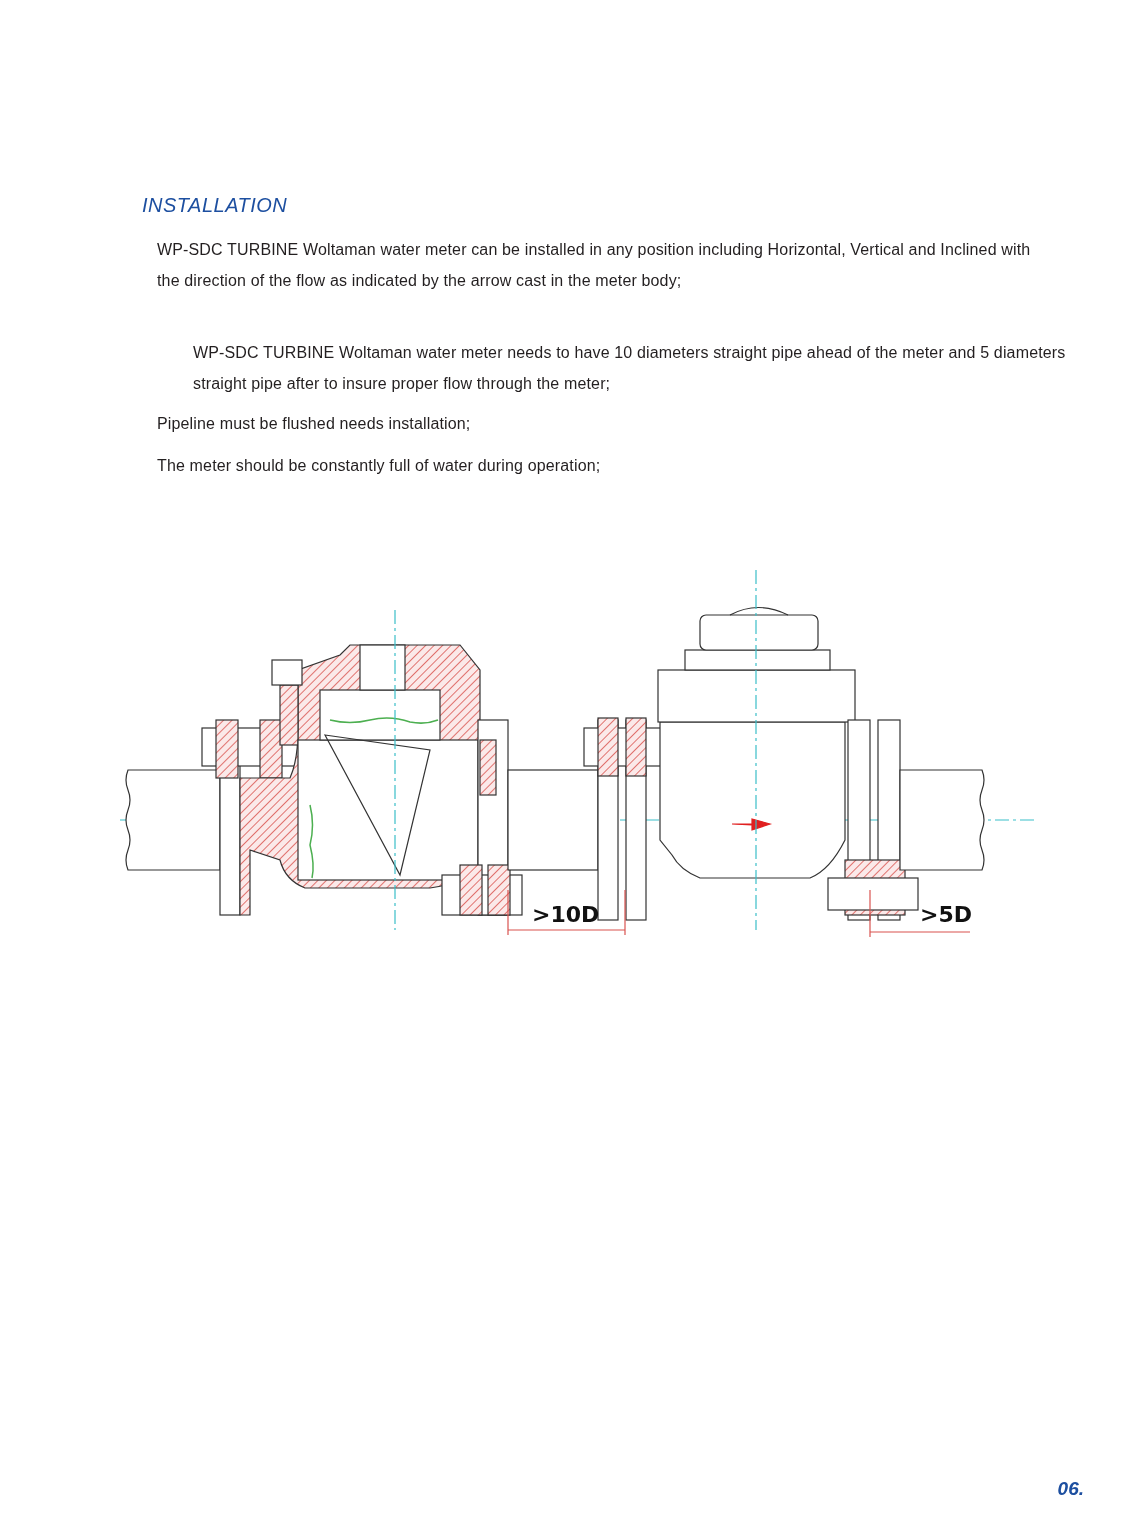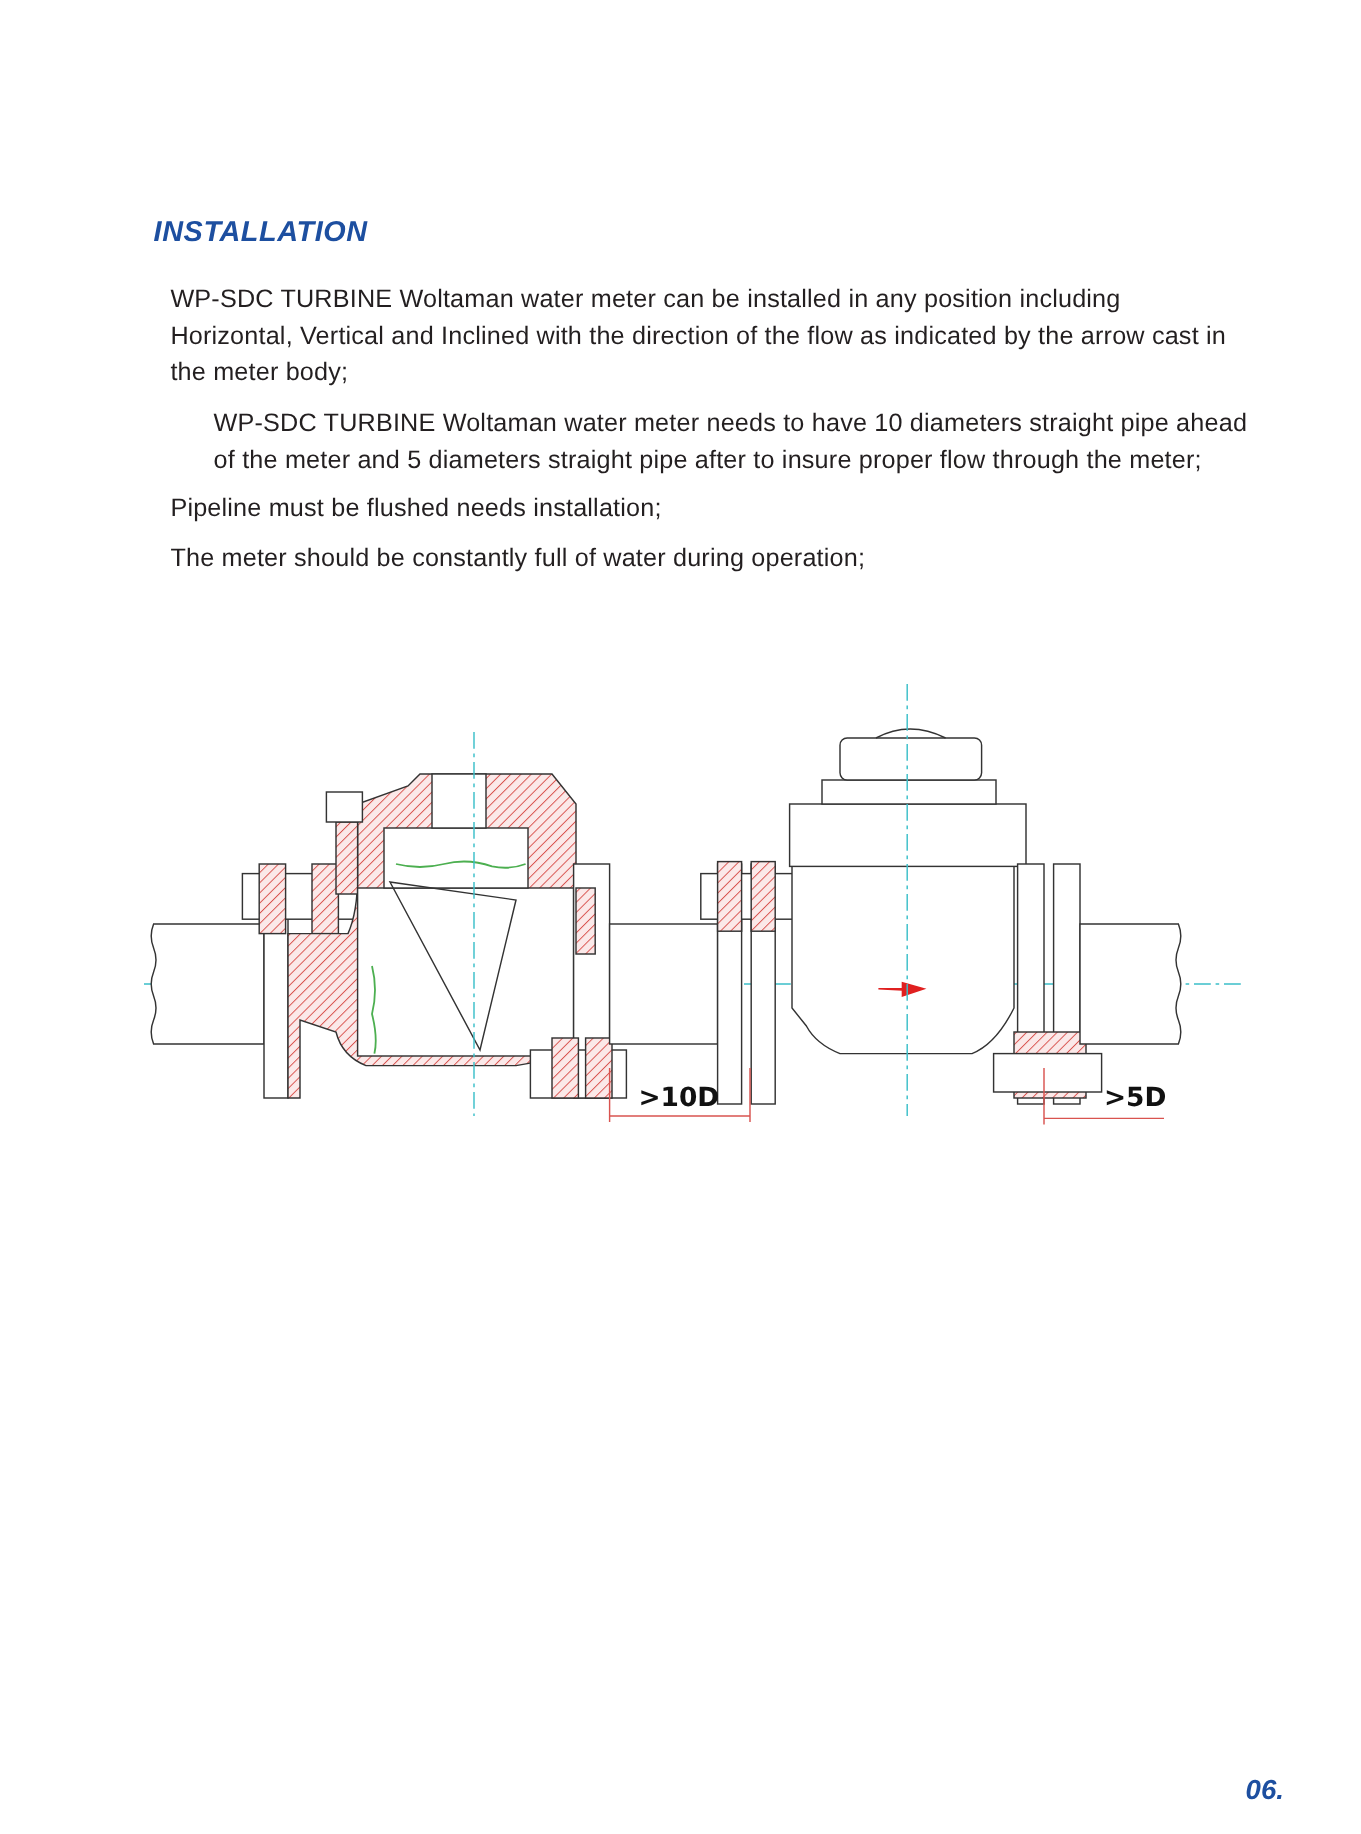--- a/index.html
+++ b/index.html
@@ -1,28 +1,28 @@
 <!DOCTYPE html>
 <html><head>
 <meta charset="utf-8">
 <style>
   html, body { margin:0; padding:0; background:#ffffff; }
   body { width:1134px; height:1528px; position:relative; overflow:hidden;
          font-family:"Liberation Sans", sans-serif; color:#231f20; }
-  .title { position:absolute; left:128px; top:180px; font-size:24px; font-weight:bold;
-           font-style:italic; color:#1d4fa0; letter-spacing:0.5px; margin:0; }
-  .para { position:absolute; left:142px; width:880px; font-size:21px; line-height:30.5px;
+  .title { position:absolute; left:128px; top:180px; font-size:20px; font-weight:normal;
+           font-style:italic; color:#1d4fa0; letter-spacing:0.5px; margin:14px; }
+  .para { position:absolute; left:157px; width:880px; font-size:16px; line-height:30.5px;
           margin:0; letter-spacing:0.15px; }
   .p1 { top:235px; }
   .p2 { top:338px;margin-left:36px; }
   .p3 { top:409px; }
   .p4 { top:451px; }
   .diagram { position:absolute; left:120px; top:560px; width:920px; height:380px;text-align:center; }
   .dim-label { font-family:"DejaVu Sans", sans-serif; font-weight:bold; font-size:22px; fill:#111; }
-  .page-num { position:absolute; right:64px; top:1478px; font-size:23px; font-weight:bold;
+  .page-num { position:absolute; right:50px; top:1478px; font-size:19px; font-weight:bold;
               font-style:italic; color:#1d4fa0;text-align:right; }
 </style>
 </head>
 <body>
 
 <h1 class="title">INSTALLATION</h1>
 
 <p class="para p1">WP-SDC TURBINE Woltaman water meter can be installed in any position including Horizontal, Vertical and Inclined with the direction of the flow as indicated by the arrow cast in the meter body;</p>
 <p class="para p2">WP-SDC TURBINE Woltaman water meter needs to have 10 diameters straight pipe ahead of the meter and 5 diameters straight pipe after to insure proper flow through the meter;</p>
 <p class="para p3">Pipeline must be flushed needs installation;</p>

